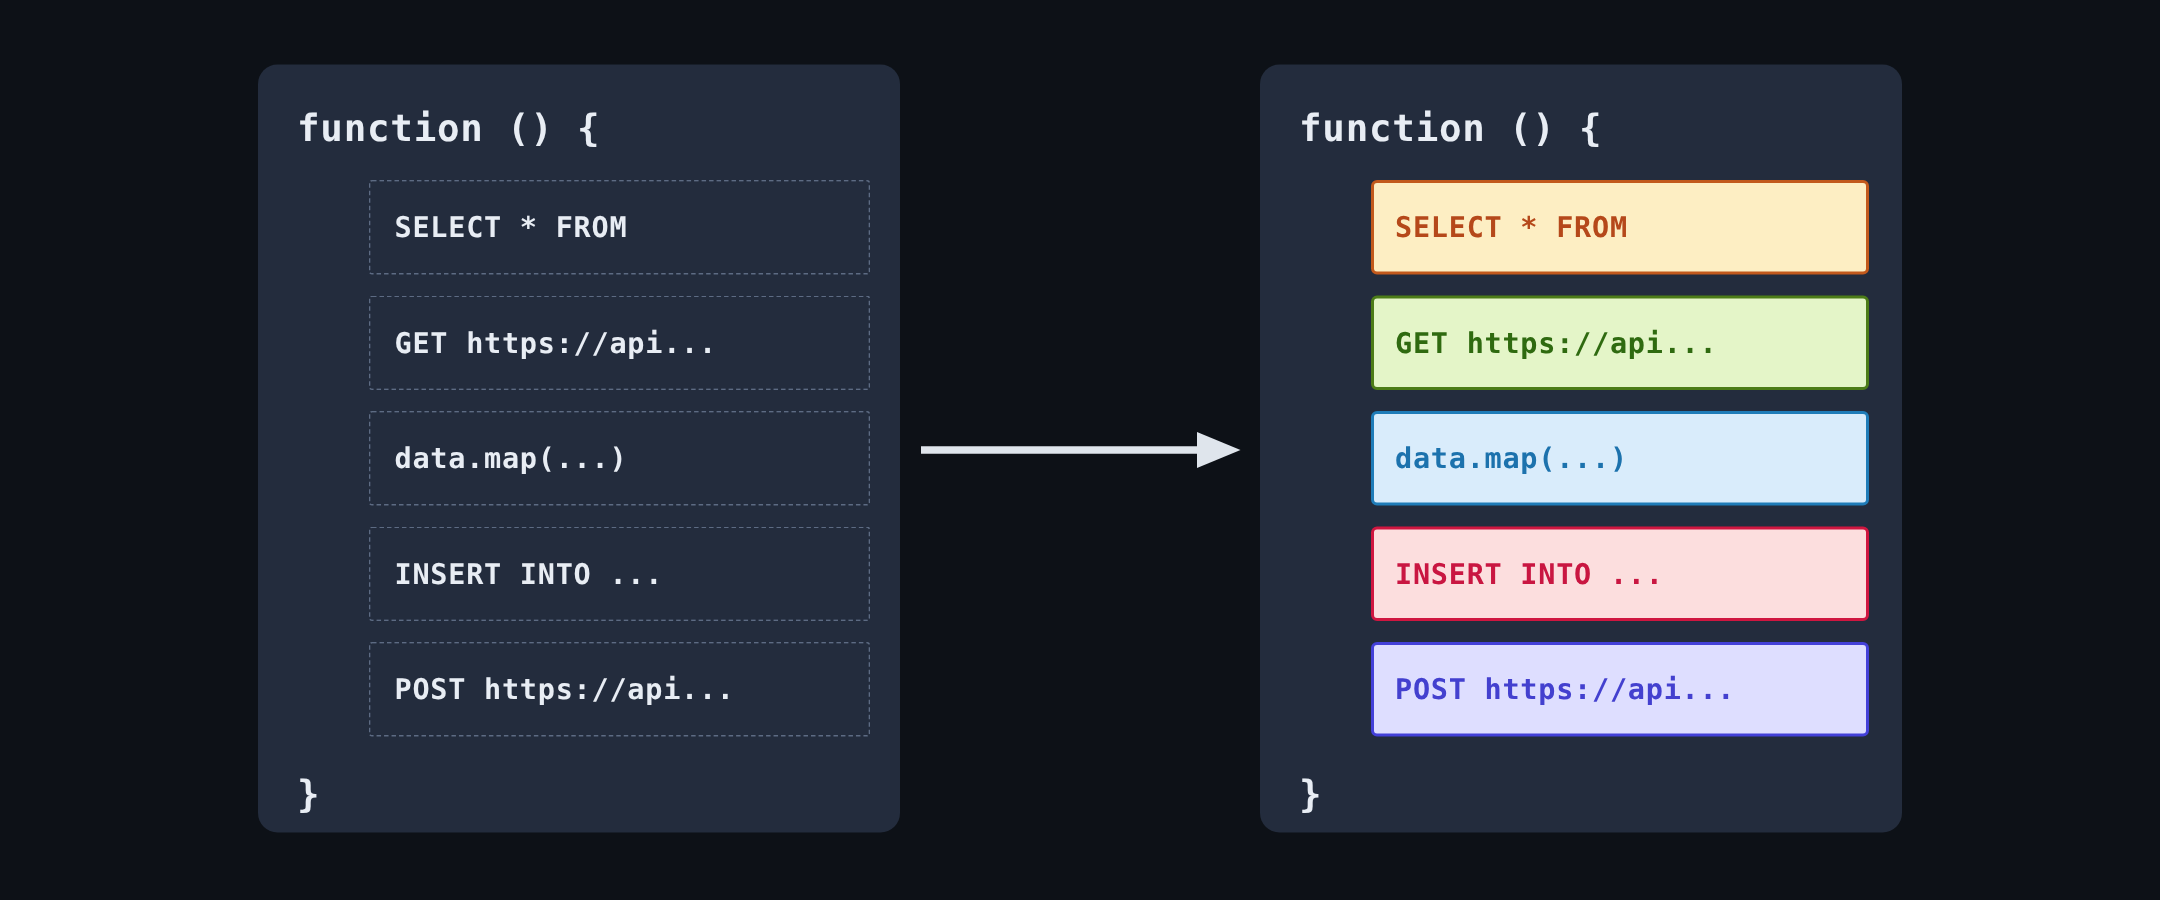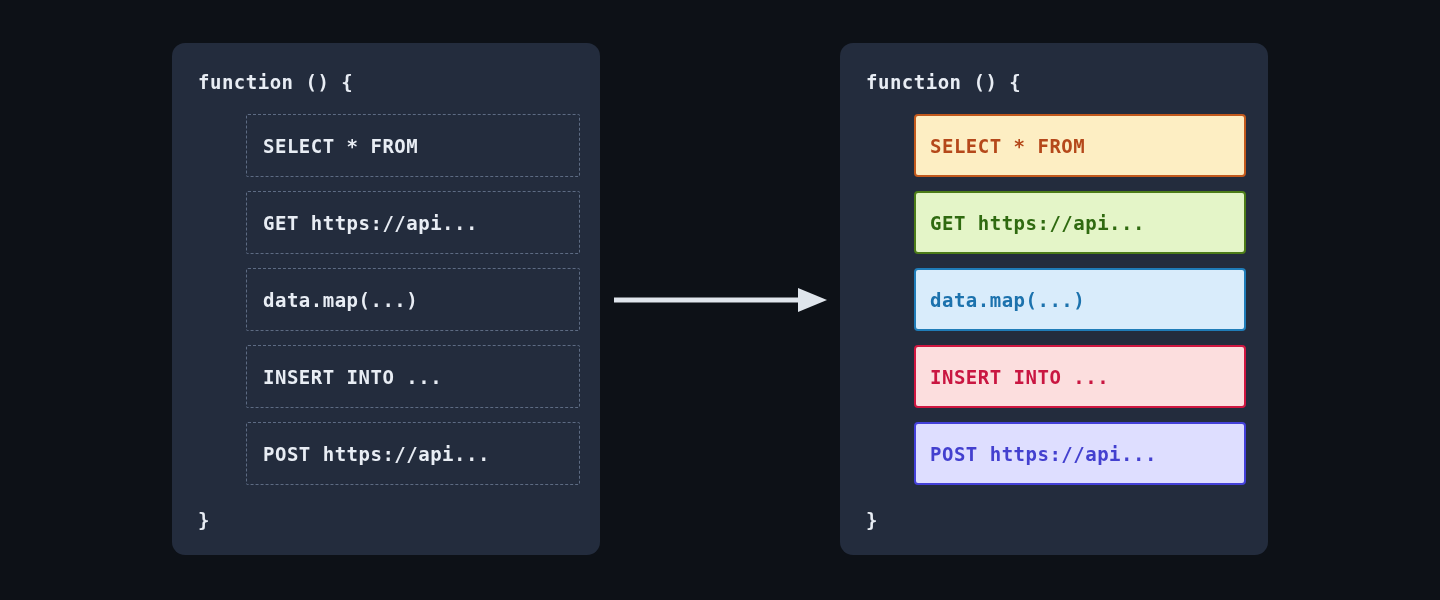--- a/index.html
+++ b/index.html
@@ -32,21 +32,21 @@
     background: #232c3d;
     border-radius: 13px;
     padding: 30px 24px 0 24px;
   }
 
   #panel-before { left: 172px;  width: 428px; }
   #panel-after  { left: 840px;  width: 428px; }
 
   .code-line {
     font-family: "DejaVu Sans Mono", "Liberation Mono", monospace;
-    font-size: 19px;
+    font-size: 25px;
     font-weight: bold;
     color: #e8edf4;
     letter-spacing: 0.5px;
     line-height: 1;
     white-space: pre;
   }
 
   #panel-before .code-line.open,
   #panel-after  .code-line.open { margin-left: 2px; }
 

